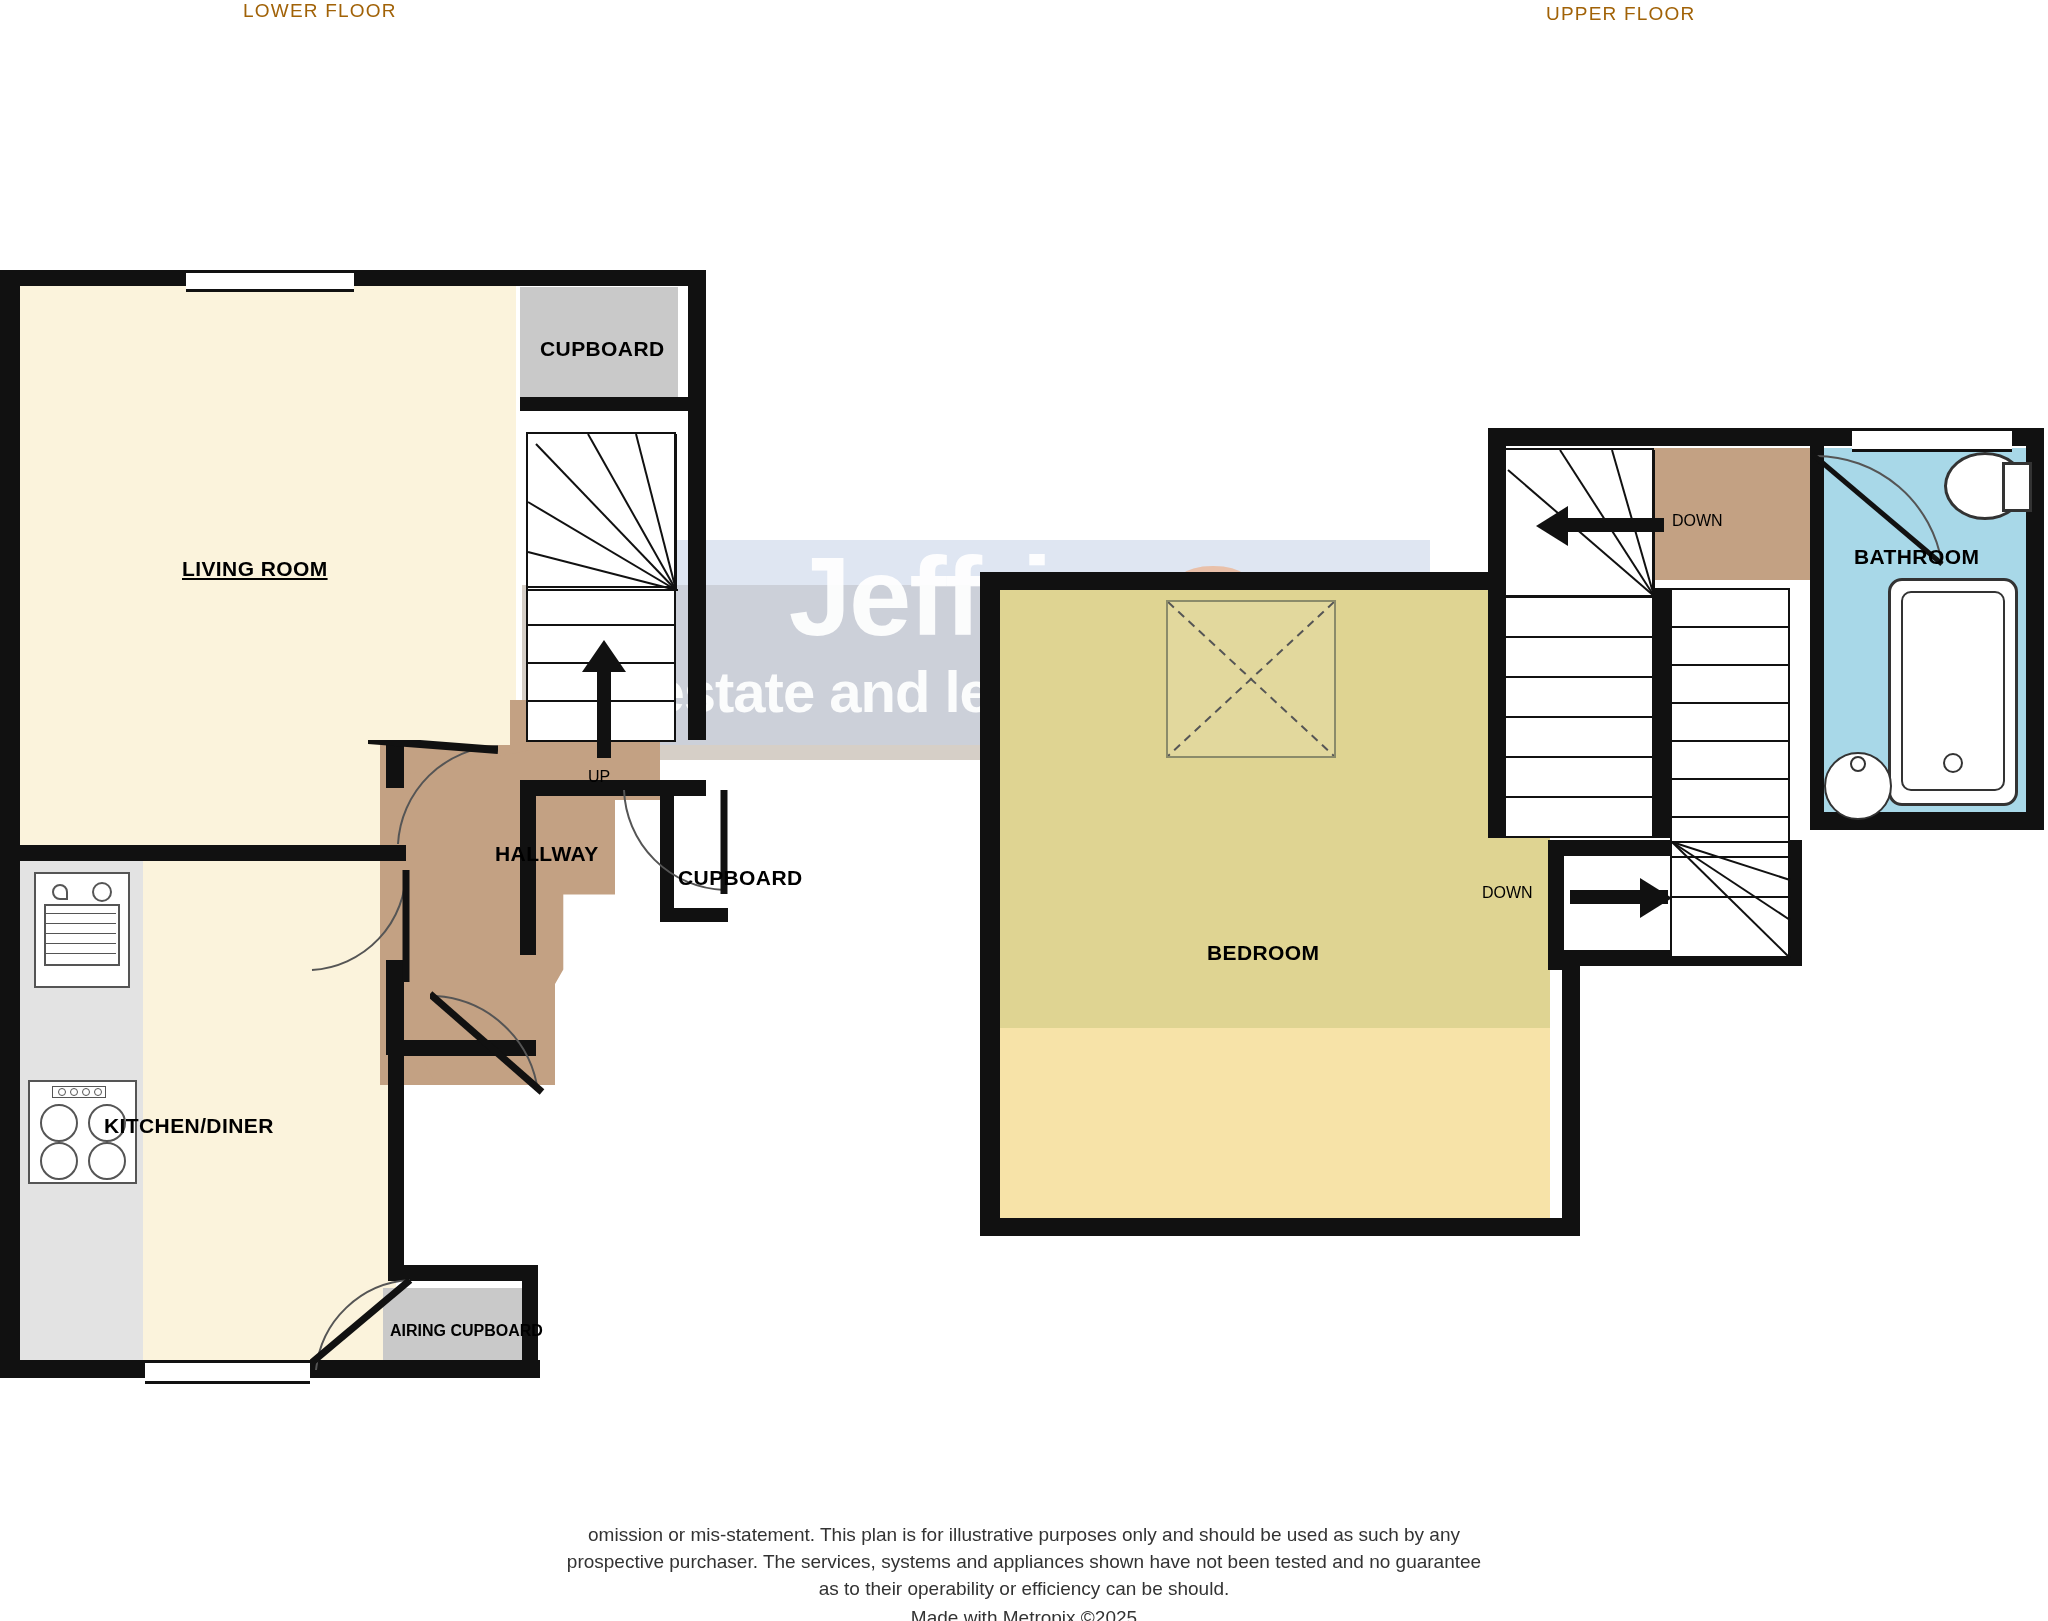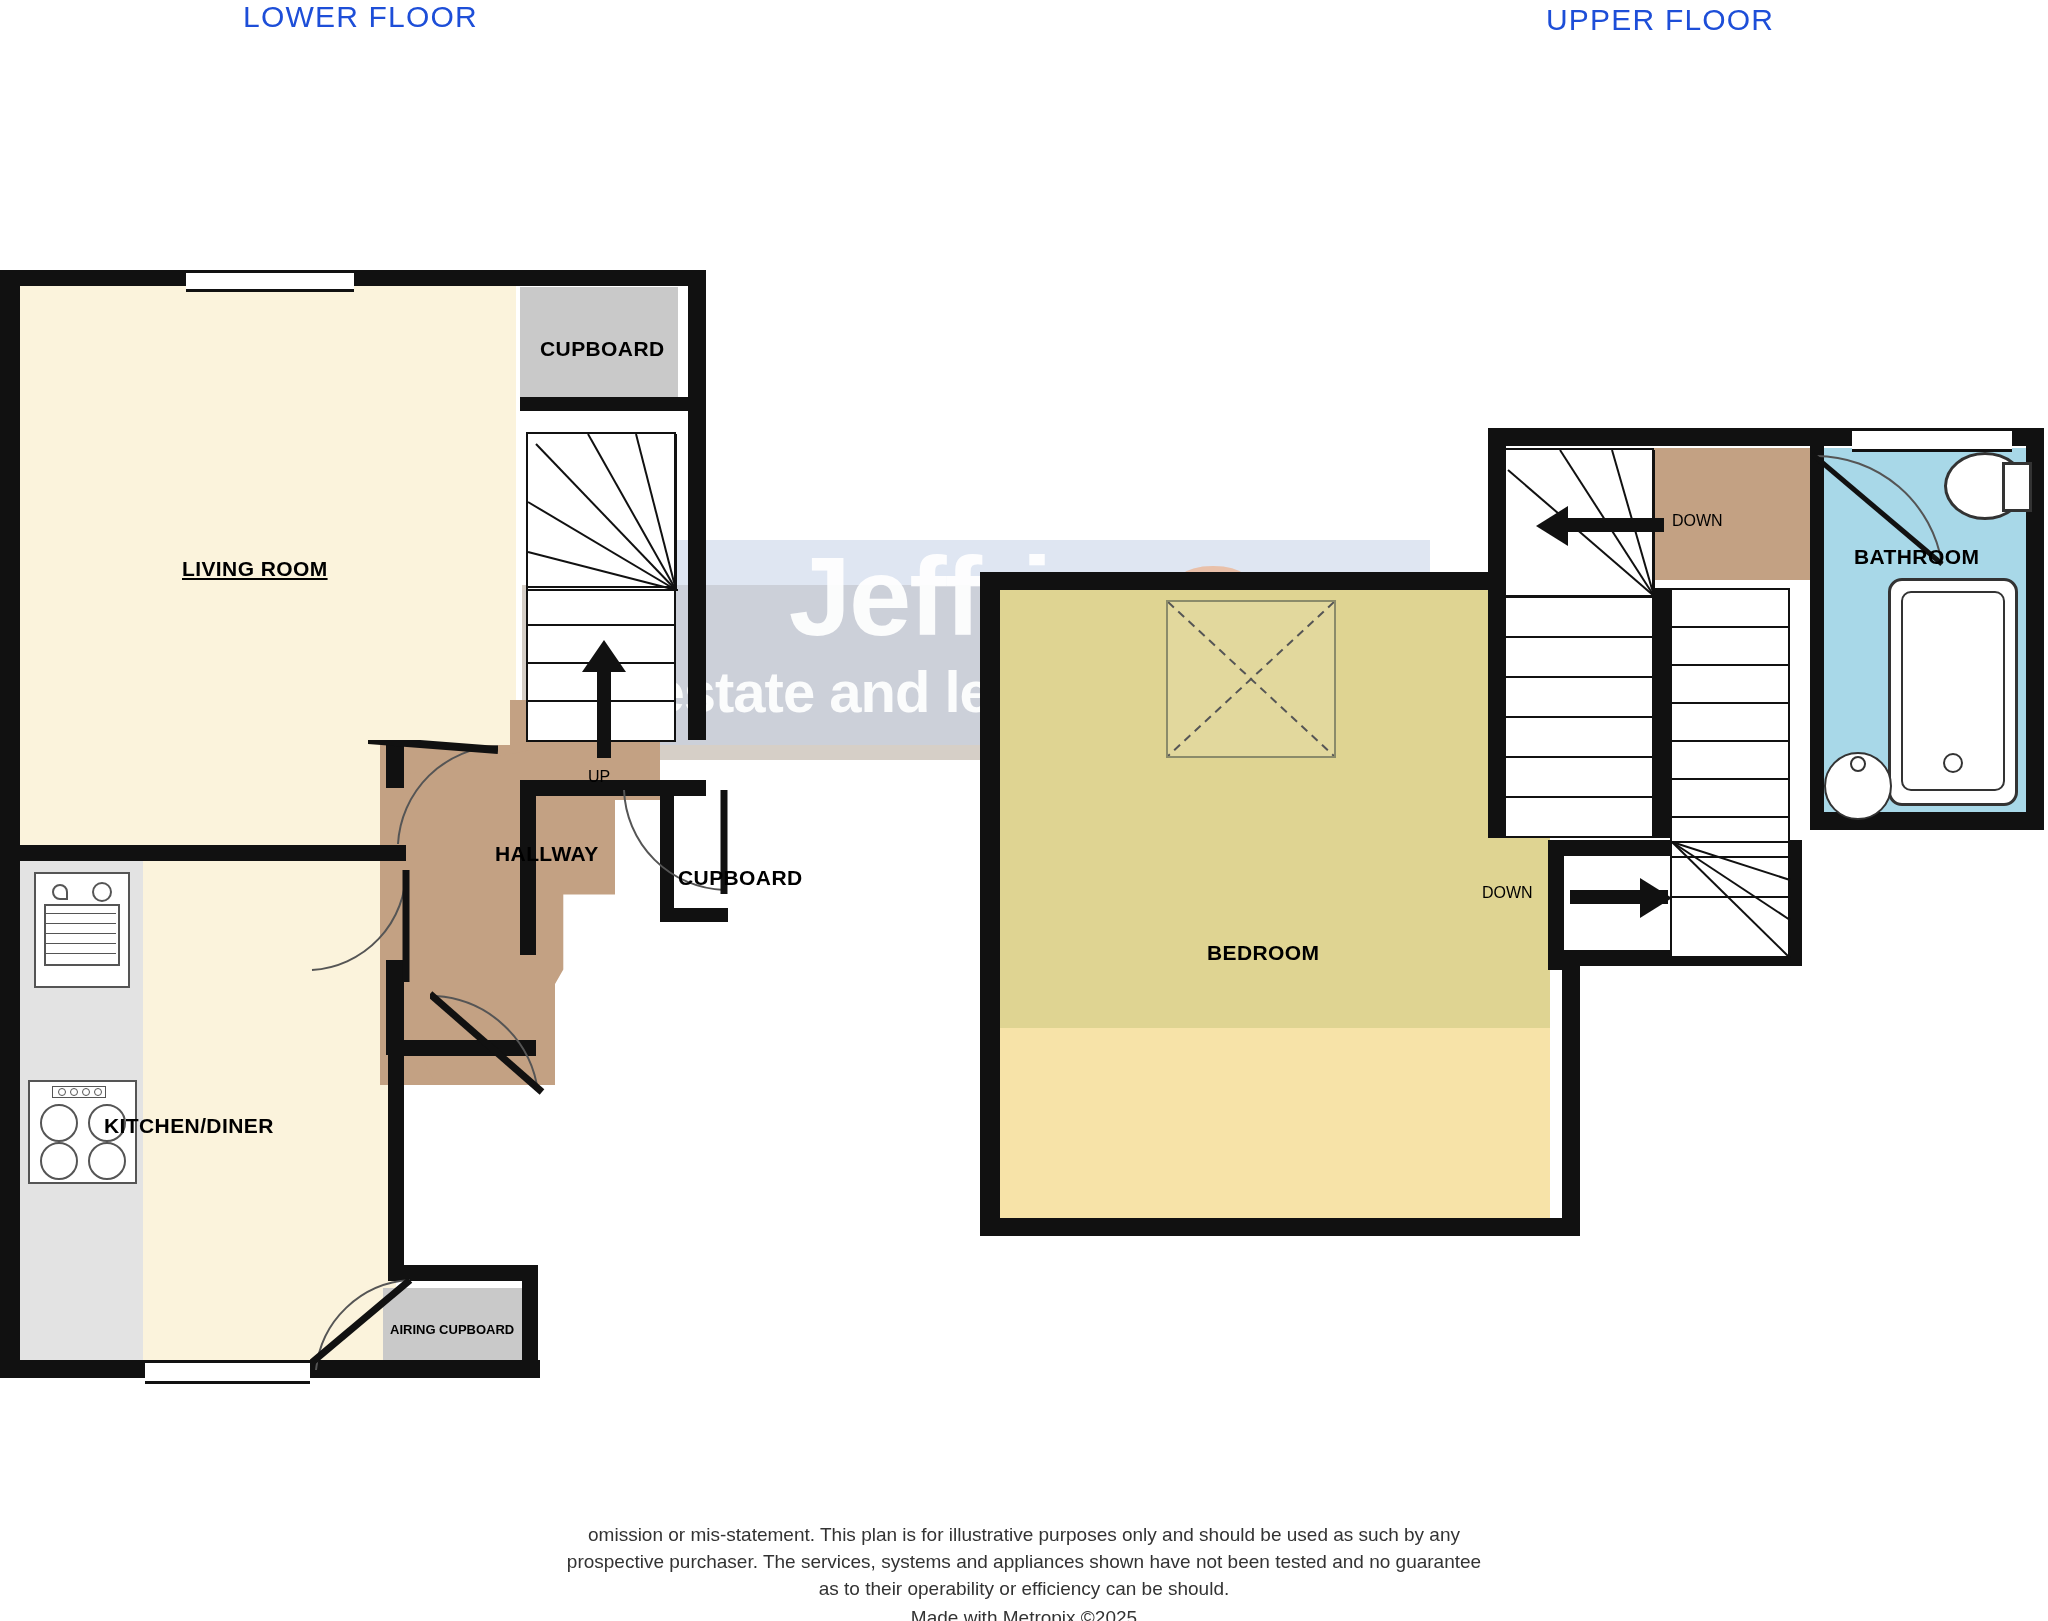--- a/index.html
+++ b/index.html
@@ -15,23 +15,23 @@
     overflow: hidden;
   }
   #stage {
     position: absolute;
     left: 0; top: 0;
     width: 2048px;
     height: 1621px;
   }
   .floor-title {
     position: absolute;
-    font-size: 30px;
+    font-size: 19px;
     letter-spacing: 1.2px;
-    color: #1d4ed8;
+    color: #a16207;
     font-weight: 400;
     white-space: nowrap;
   }
   #lower-title { left: 243px; top: 0px; }
   #upper-title { left: 1546px; top: 3px; }
 
   
   #watermark {
     position: absolute;
     left: 530px;
@@ -94,21 +94,21 @@
   .room-label {
     position: absolute;
     font-size: 21px;
     font-weight: 700;
     color: #000;
     white-space: nowrap;
     letter-spacing: 0.4px;
   }
   .small-label {
     position: absolute;
-    font-size: 13px;
+    font-size: 16px;
     font-weight: 700;
     color: #000;
     white-space: nowrap;
   }
   .tiny-label {
     position: absolute;
     font-size: 16px;
     color: #000;
     white-space: nowrap;
   }

